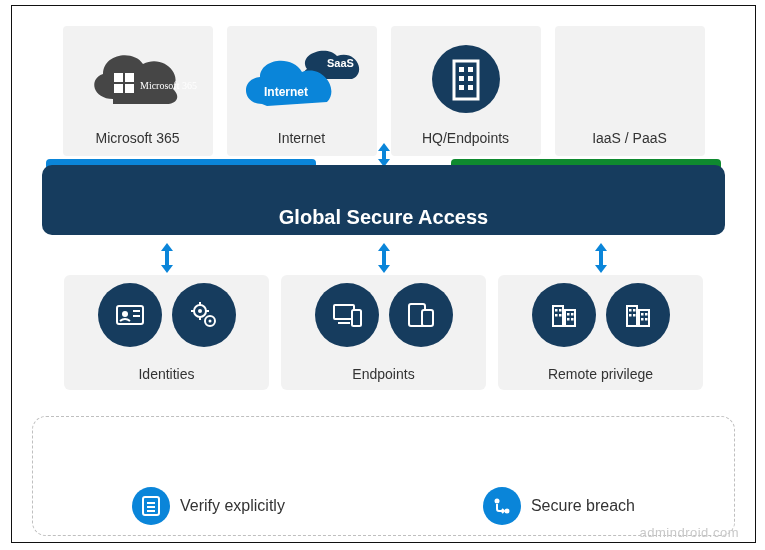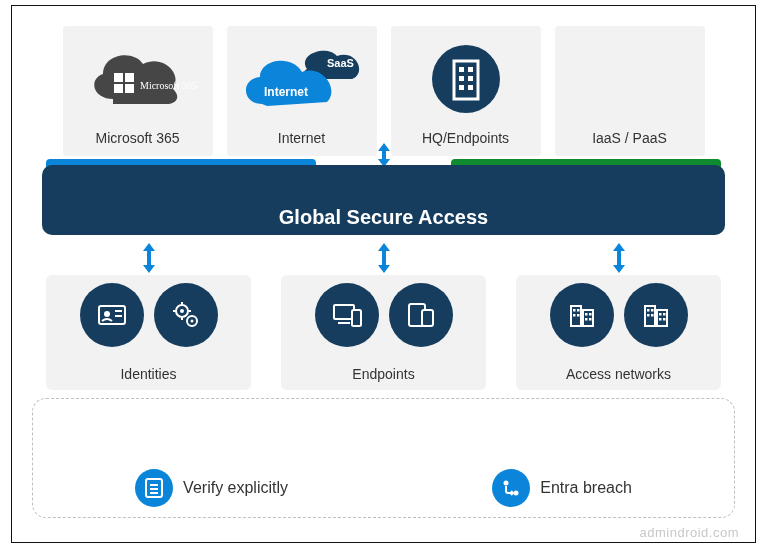--- a/index.html
+++ b/index.html
@@ -99,21 +99,21 @@
   }
   .arrow-vert {
     position: absolute;
     left: 50%;
     transform: translateX(-50%);
   }
   
   .bottom-row {
     display: flex;
     justify-content: center;
-    gap: 30px;
+    gap: 12px;
     margin-top: 40px;
     padding: 0 30px;
     position: relative;
   }
   .bcard {
     background: #f2f2f2;
     border-radius: 6px;
     width: 205px;
     height: 115px;
     display: flex;
@@ -140,21 +140,21 @@
   }
   .bcard .label {
     font-size: 14px;
     color: #333;
     margin-top: 4px;
   }
   
   .zt-box {
     position: absolute;
     left: 20px; right: 20px;
-    bottom: 24px;
+    bottom: 6px;
     height: 120px;
     border: 1px dashed #bfbfbf;
     border-radius: 14px;
   }
   .zt-row {
     position: absolute;
     left: 0; right: 0; bottom: 10px;
     display: flex;
     justify-content: space-around;
     align-items: center;
@@ -352,21 +352,21 @@
                 <rect x="10" y="18" width="2.5" height="2.5"></rect>
                 <rect x="14" y="18" width="2.5" height="2.5"></rect>
                 <rect x="22" y="17" width="2.5" height="2.5"></rect>
                 <rect x="26" y="17" width="2.5" height="2.5"></rect>
                 <rect x="22" y="22" width="2.5" height="2.5"></rect>
                 <rect x="26" y="22" width="2.5" height="2.5"></rect>
               </g>
             </svg>
         </div>
       </div>
-      <div class="label">Access networks</div>
+      <div class="label">Remote privilege</div>
     </div>
   </div>
 
   <div class="zt-box">
     <div class="zt-row">
       <div class="zt-item">
         <div class="zt-circle">
           <svg width="22" height="22" viewBox="0 0 22 22">
               <rect x="3" y="2" width="16" height="18" rx="2" fill="none" stroke="#fff" stroke-width="2"></rect>
               <line x1="7" y1="8" x2="15" y2="8" stroke="#fff" stroke-width="2"></line>
@@ -378,19 +378,19 @@
       </div>
       <div class="zt-item">
         <div class="zt-circle">
           <svg width="22" height="22" viewBox="0 0 22 22">
               <circle cx="6" cy="6" r="2.5" fill="#fff"></circle>
               <circle cx="16" cy="16" r="2.5" fill="#fff"></circle>
               <path d="M6 9 L6 14 Q6 16 8 16 L13 16" stroke="#fff" stroke-width="2" fill="none"></path>
               <path d="M11 14 L13 16 L11 18" stroke="#fff" stroke-width="2" fill="none"></path>
             </svg>
         </div>
-        <span>Entra breach</span>
+        <span>Secure breach</span>
       </div>
     </div>
   </div>
 
   <div class="watermark">admindroid.com</div>
 </div>
 
 </body></html>

